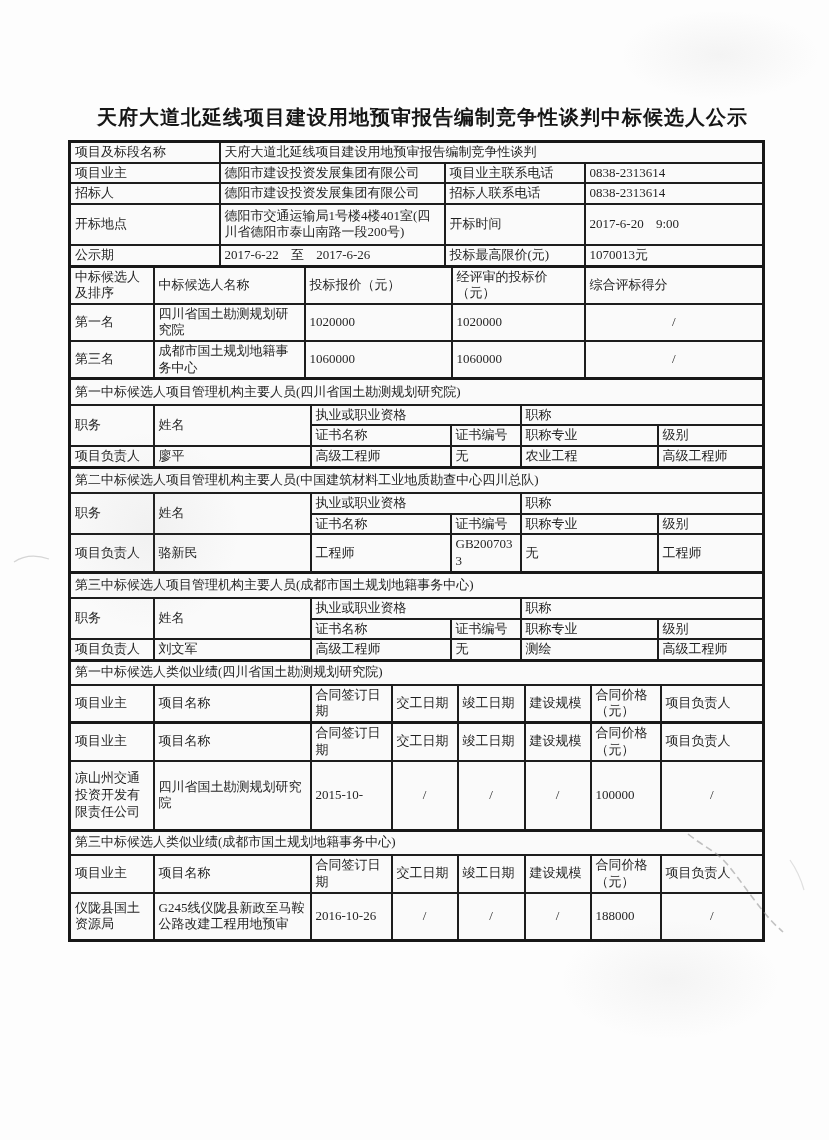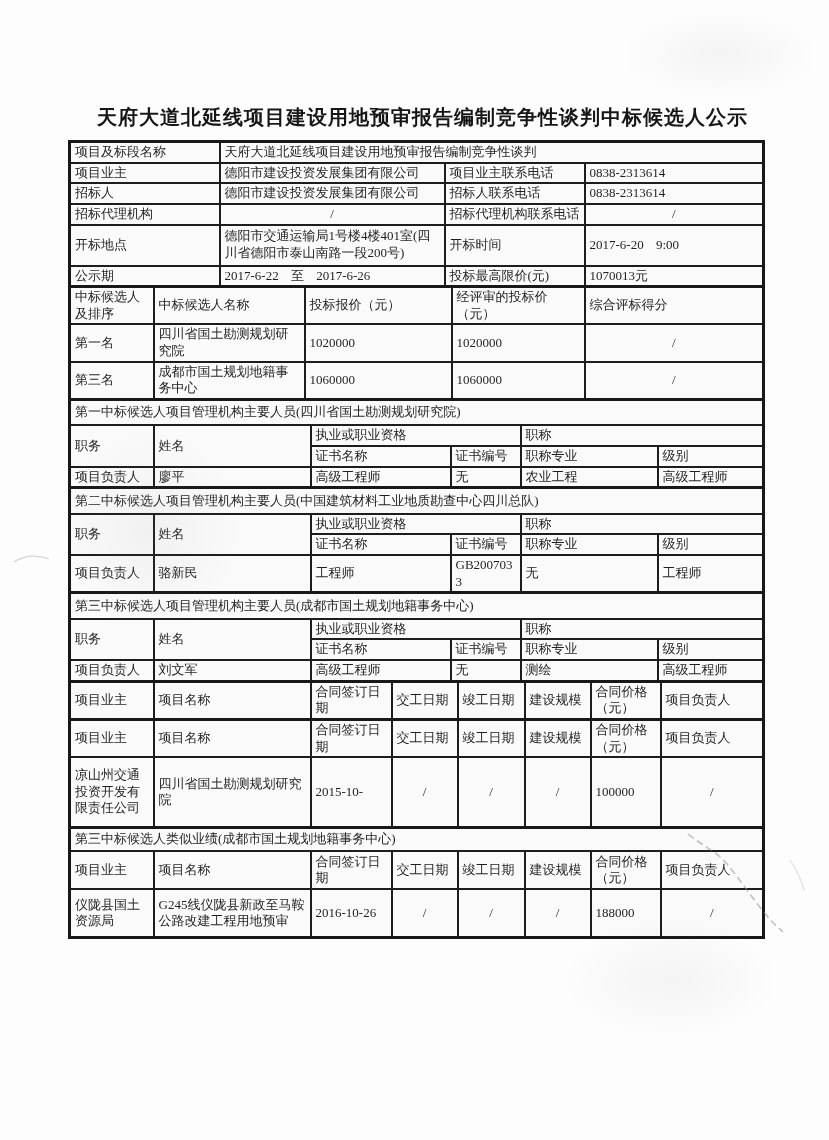--- a/index.html
+++ b/index.html
@@ -58,26 +58,20 @@
         <td>德阳市建设投资发展集团有限公司</td>
         <td>项目业主联系电话</td>
         <td>0838-2313614</td>
       </tr>
       <tr class="h20">
         <td>招标人</td>
         <td>德阳市建设投资发展集团有限公司</td>
         <td>招标人联系电话</td>
         <td>0838-2313614</td>
       </tr>
-      <tr class="h20">
-        <td>招标代理机构</td>
-        <td class="c">/</td>
-        <td>招标代理机构联系电话</td>
-        <td class="c">/</td>
-      </tr>
       <tr class="h41">
         <td>开标地点</td>
         <td>德阳市交通运输局1号楼4楼401室(四川省德阳市泰山南路一段200号)</td>
         <td>开标时间</td>
         <td class="gap">2017-6-20 9:00</td>
       </tr>
       <tr class="h20">
         <td>公示期</td>
         <td class="gap">2017-6-22 至 2017-6-26</td>
         <td>投标最高限价(元)</td>
@@ -232,20 +226,23 @@
           <col style="width:84px">
           <col style="width:157px">
           <col style="width:81px">
           <col style="width:66px">
           <col style="width:67px">
           <col style="width:66px">
           <col style="width:70px">
           <col style="width:103px">
         </colgroup>
       <tbody>
+          <tr class="title-row h24">
+        <td colspan="8">第一中标候选人类似业绩(四川省国土勘测规划研究院)</td>
+      </tr>
       <tr class="h38">
         <td>项目业主</td>
         <td>项目名称</td>
         <td>合同签订日期</td>
         <td>交工日期</td>
         <td>竣工日期</td>
         <td>建设规模</td>
         <td>合同价格（元）</td>
         <td>项目负责人</td>
       </tr>

